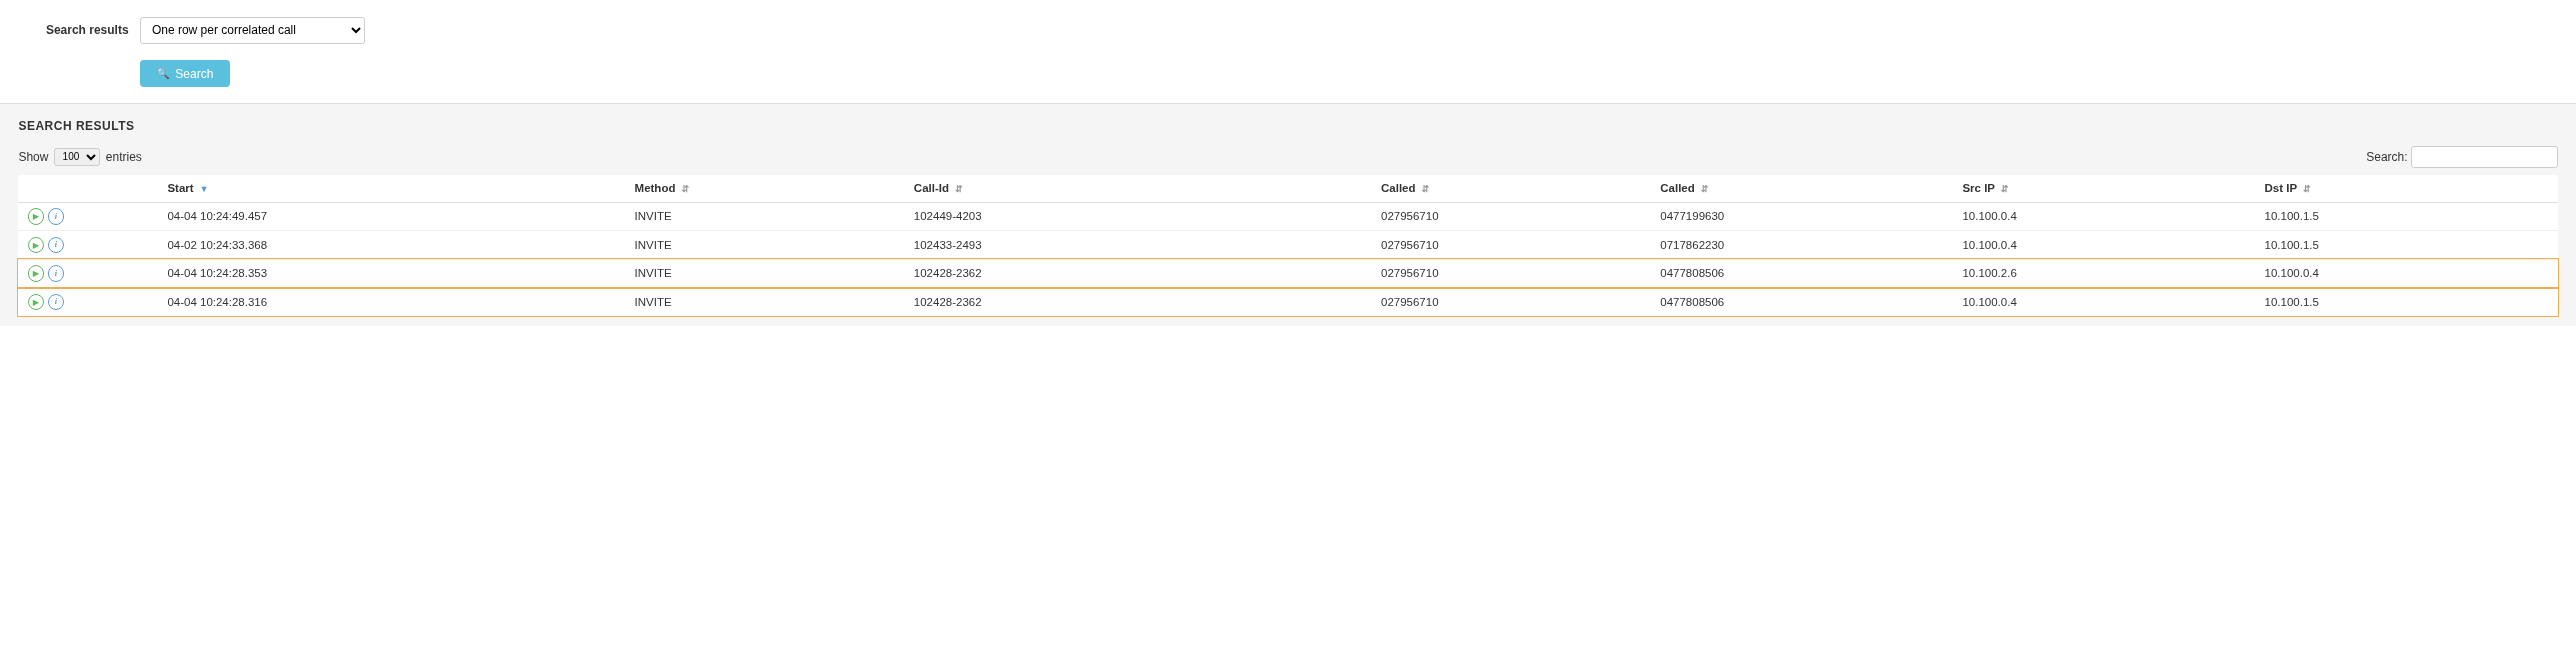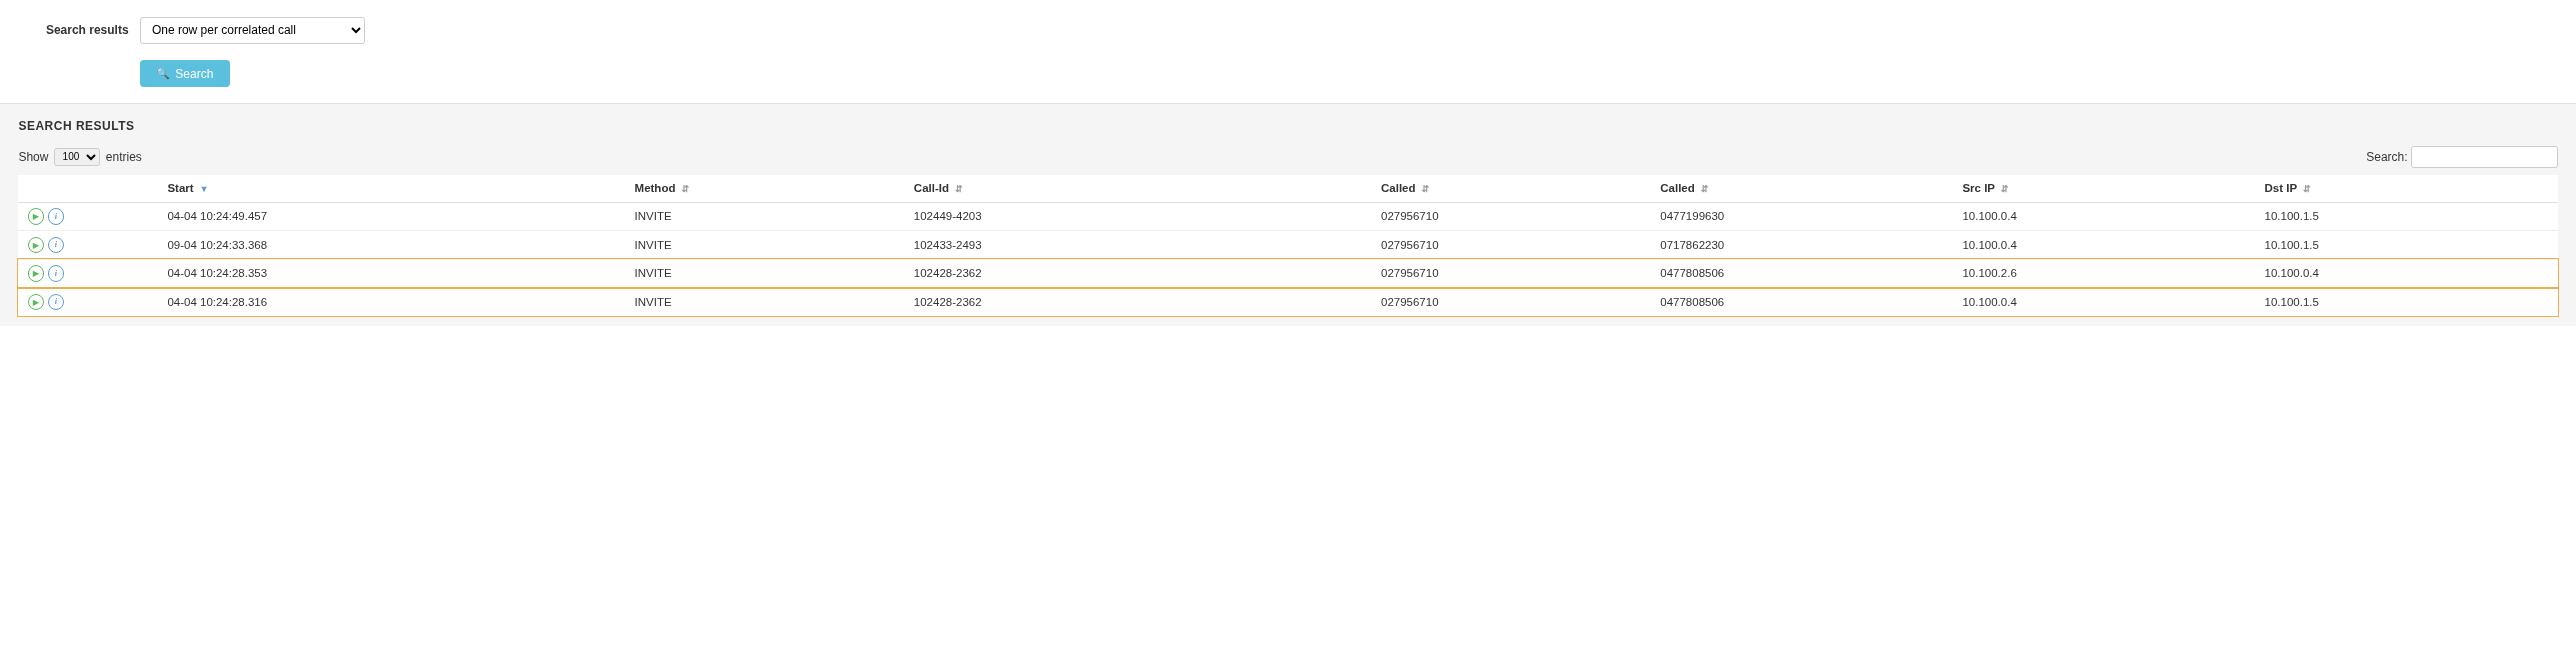--- a/index.html
+++ b/index.html
@@ -286,21 +286,21 @@
           <td class="col-srcip">10.100.0.4</td>
           <td class="col-dstip">10.100.1.5</td>
         </tr>
         <tr>
           <td class="col-actions">
     <div class="action-icons">
       <span class="icon-circle-play">▶</span>
       <span class="icon-circle-info">i</span>
     </div>
   </td>
-          <td class="col-start">09-04 10:24:33.368</td>
+          <td class="col-start">04-02 10:24:33.368</td>
           <td class="col-method">INVITE</td>
           <td class="col-callid">102433-2493</td>
           <td class="col-calling">027956710</td>
           <td class="col-called">0717862230</td>
           <td class="col-srcip">10.100.0.4</td>
           <td class="col-dstip">10.100.1.5</td>
         </tr>
         <tr style="outline: rgb(240, 173, 78) solid 1.8px; outline-offset: -0.9px;">
           <td class="col-actions">
     <div class="action-icons">

